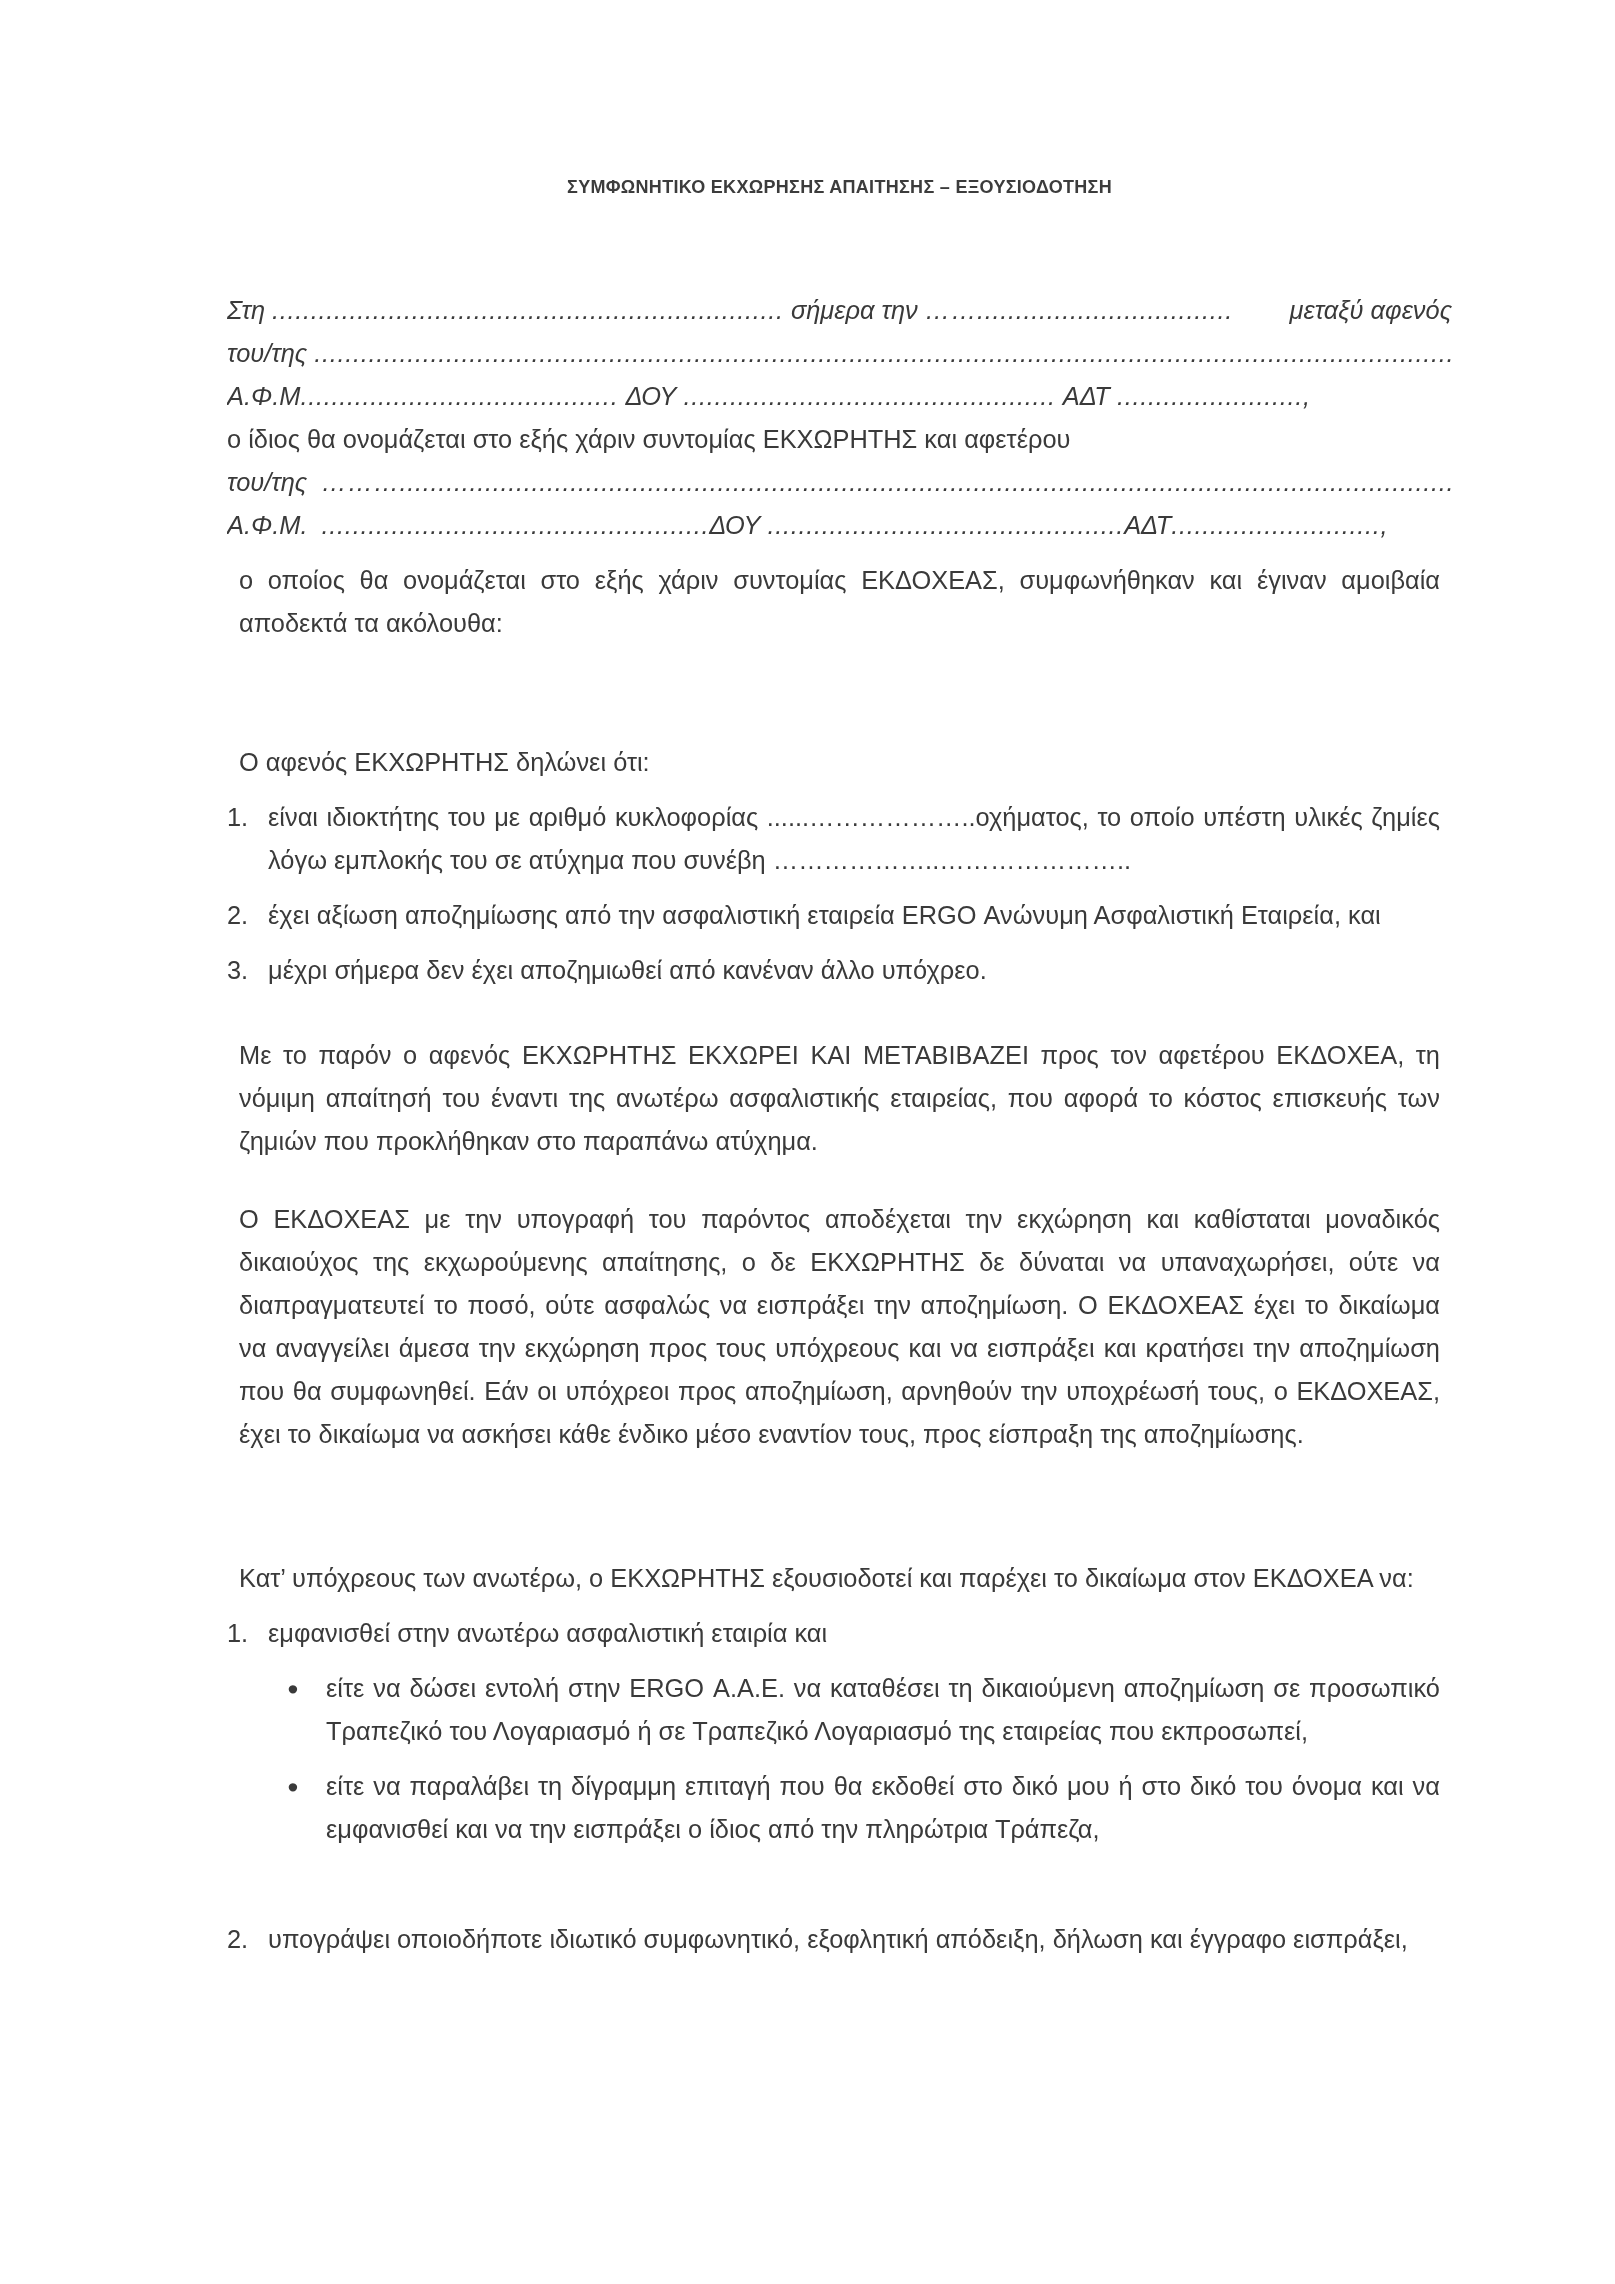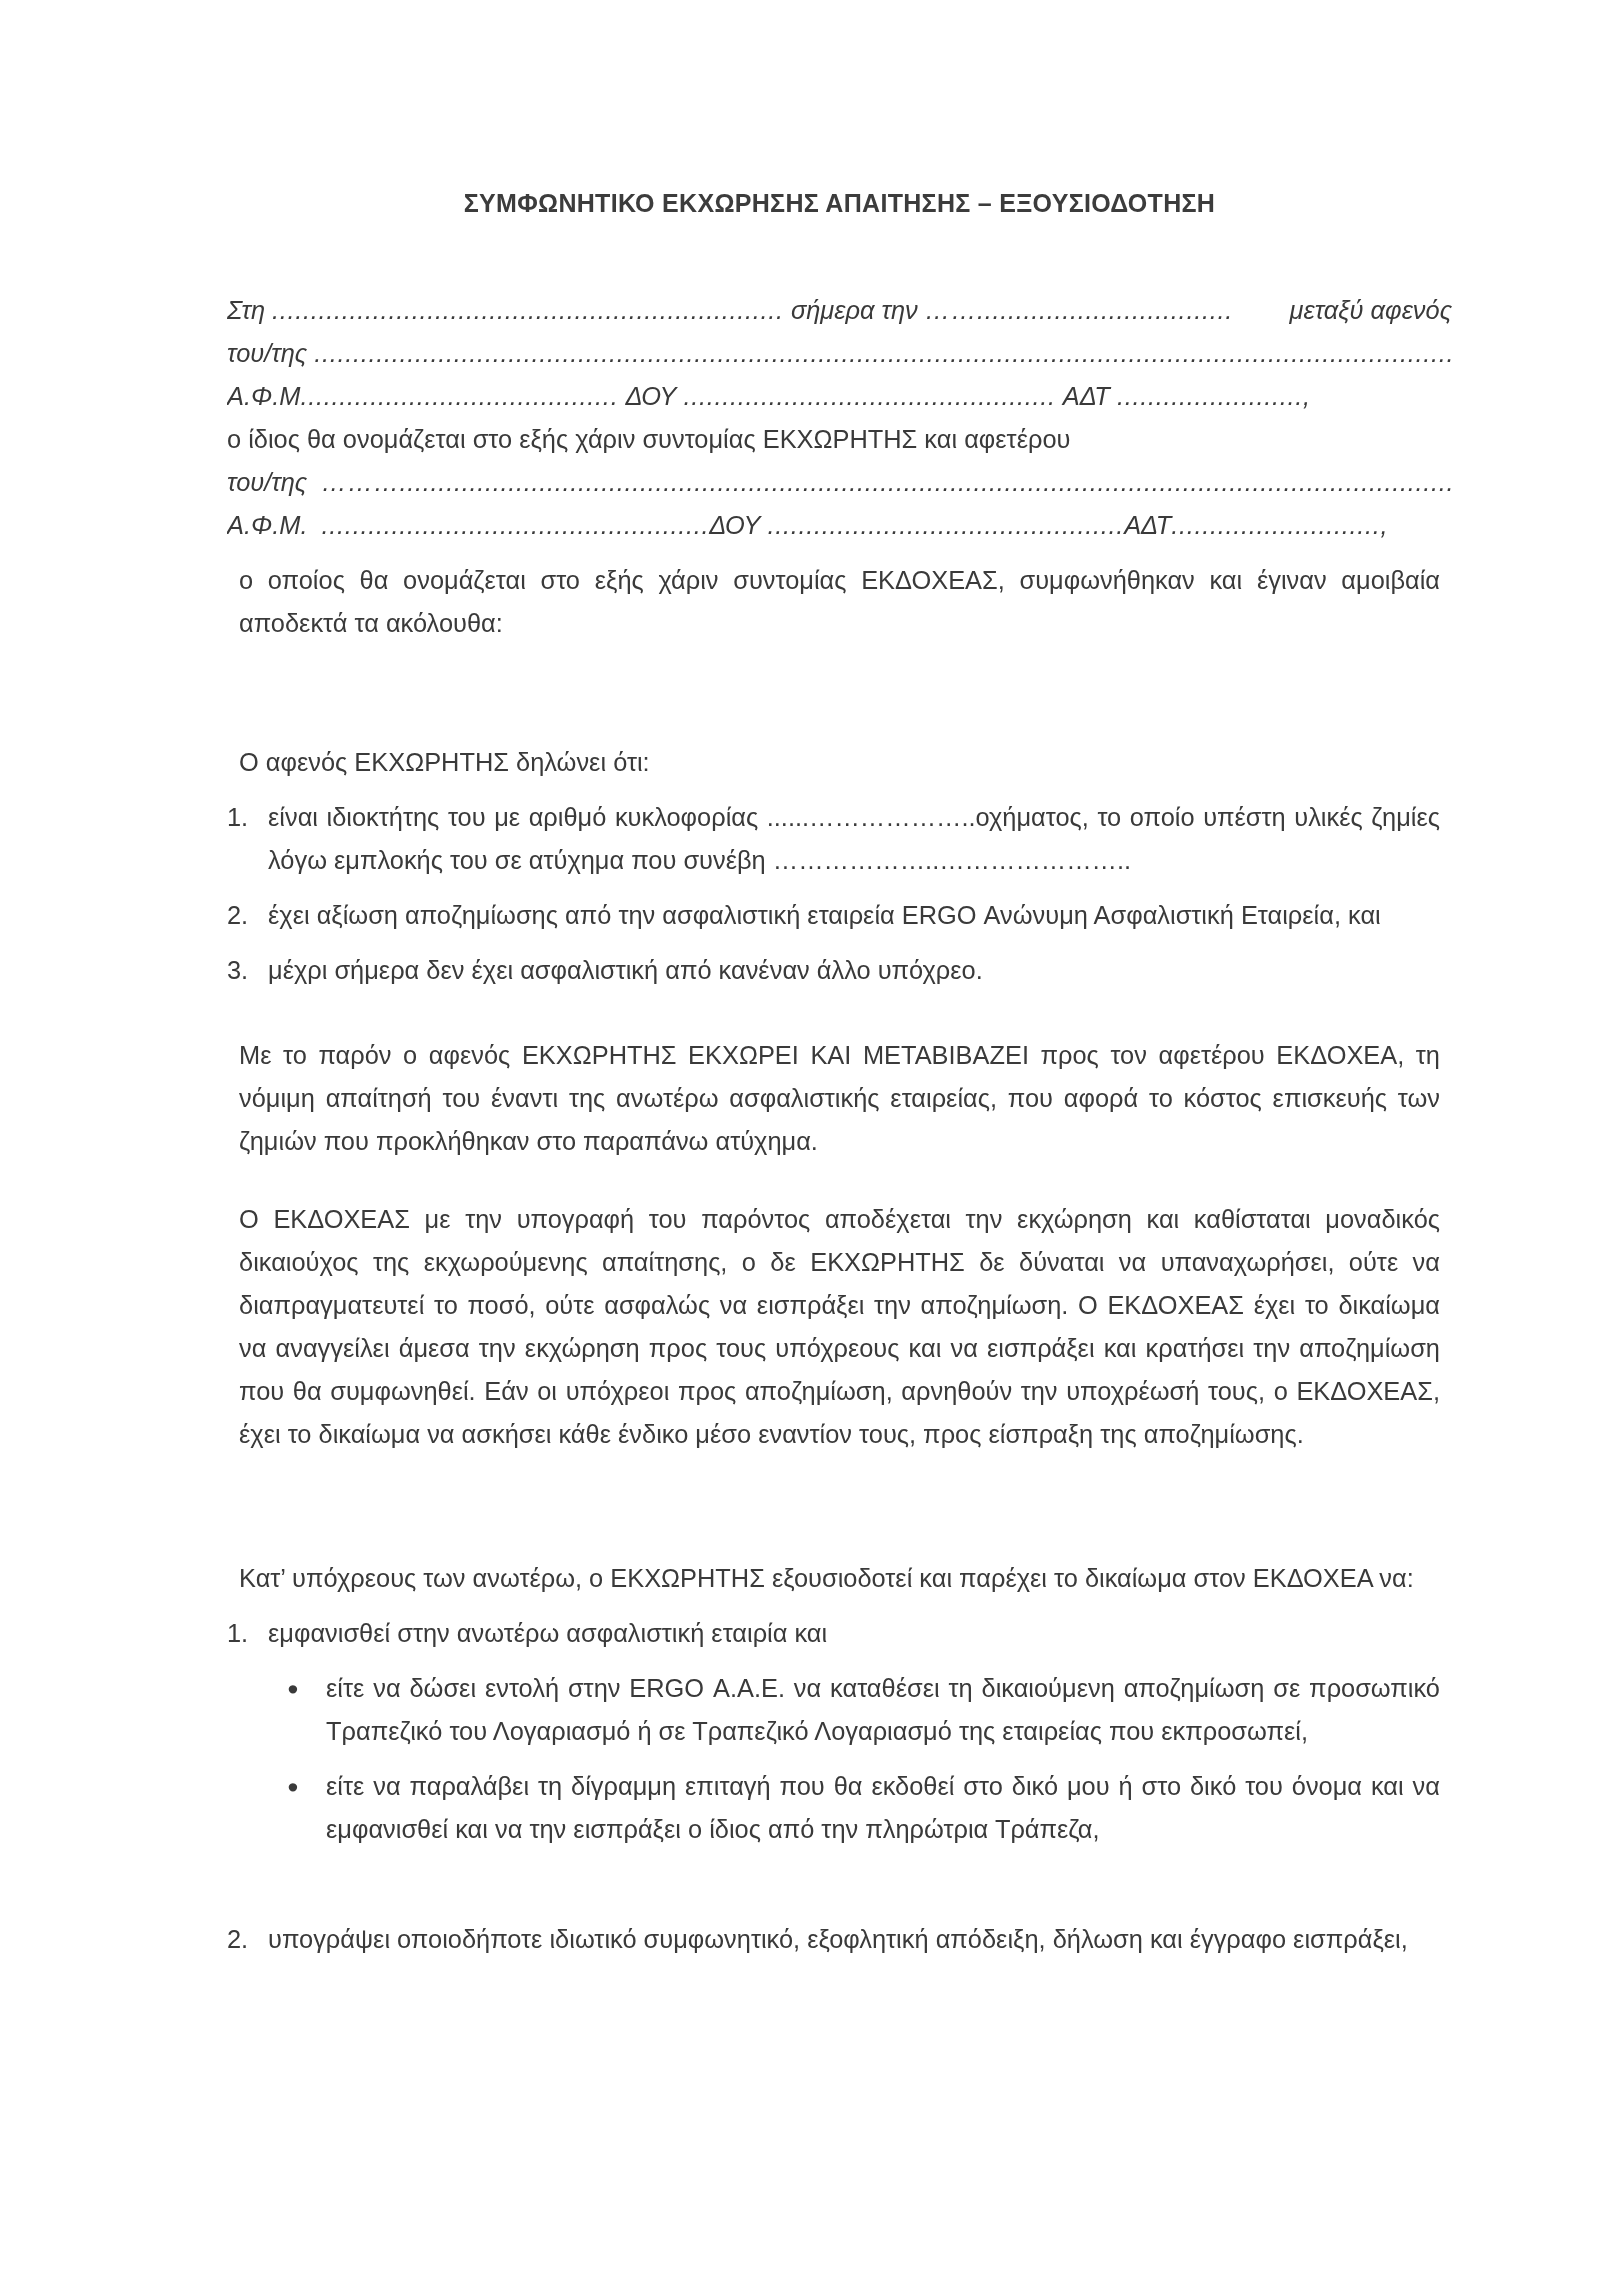--- a/index.html
+++ b/index.html
@@ -3,22 +3,22 @@
 <meta charset="utf-8">
 <style>
   html, body { margin: 0; padding: 0; background: #ffffff; }
   body { width: 1616px; height: 2284px; position: relative; overflow: hidden; }
   .page {
     position: absolute; left: 227px; top: 0; width: 1225px;
     font-family: "Liberation Sans", sans-serif;
     color: #3a3a3a; font-size: 25.4px; line-height: 43px;
   }
   .title {
-    position: absolute; top: 182px; left: 0; width: 1225px; text-align: center;
-    font-weight: bold; font-size: 25px; letter-spacing: 0.3px; color: #3c3c3c;
+    position: absolute; top: 166px; left: 0; width: 1225px; text-align: center;
+    font-weight: bold; font-size: 18px; letter-spacing: 0.3px; color: #3c3c3c;
   }
   .block { position: absolute; left: 0; width: 1225px; }
   .line { white-space: nowrap; overflow: hidden; height: 43px; }
   .fill { display: flex; font-style: italic; }
   .fill .dots { flex: 1; overflow: hidden; white-space: nowrap; letter-spacing: 0.7px; }
   .justify { text-align: justify; text-align-last: left; }
   p { margin: 12px; }
   .num-item { position: relative; padding-left: 29px; }
   .num-item .num { position: absolute; left: 0; top: 0; }
   .bullet-item { position: relative; padding-left: 87px; }
@@ -72,21 +72,21 @@
     <div class="num-item justify">
       <span class="num">1.</span>
       <p>είναι ιδιοκτήτης του με αριθμό κυκλοφορίας ......………………..οχήματος, το οποίο υπέστη υλικές ζημίες λόγω εμπλοκής του σε ατύχημα που συνέβη ………………..…………………..</p>
     </div>
     <div class="num-item justify">
       <span class="num">2.</span>
       <p>έχει αξίωση αποζημίωσης από την ασφαλιστική εταιρεία ERGO Ανώνυμη Ασφαλιστική Εταιρεία, και</p>
     </div>
     <div class="num-item">
       <span class="num">3.</span>
-      <p>μέχρι σήμερα δεν έχει ασφαλιστική από κανέναν άλλο υπόχρεο.</p>
+      <p>μέχρι σήμερα δεν έχει αποζημιωθεί από κανέναν άλλο υπόχρεο.</p>
     </div>
   </div>
 
   <div class="block" style="top:1022px;">
     <p class="justify">Με το παρόν ο αφενός ΕΚΧΩΡΗΤΗΣ ΕΚΧΩΡΕΙ ΚΑΙ ΜΕΤΑΒΙΒΑΖΕΙ προς τον αφετέρου ΕΚΔΟΧΕΑ, τη νόμιμη απαίτησή του έναντι της ανωτέρω ασφαλιστικής εταιρείας, που αφορά το κόστος επισκευής των ζημιών που προκλήθηκαν στο παραπάνω ατύχημα.</p>
   </div>
 
   <div class="block" style="top:1186px;">
     <p class="justify">Ο ΕΚΔΟΧΕΑΣ με την υπογραφή του παρόντος αποδέχεται την εκχώρηση και καθίσταται μοναδικός δικαιούχος της εκχωρούμενης απαίτησης, ο δε ΕΚΧΩΡΗΤΗΣ δε δύναται να υπαναχωρήσει, ούτε να διαπραγματευτεί το ποσό, ούτε ασφαλώς να εισπράξει την αποζημίωση. Ο ΕΚΔΟΧΕΑΣ έχει το δικαίωμα να αναγγείλει άμεσα την εκχώρηση προς τους υπόχρεους και να εισπράξει και κρατήσει την αποζημίωση που θα συμφωνηθεί. Εάν οι υπόχρεοι προς αποζημίωση, αρνηθούν την υποχρέωσή τους, ο ΕΚΔΟΧΕΑΣ, έχει το δικαίωμα να ασκήσει κάθε ένδικο μέσο εναντίον τους, προς είσπραξη της αποζημίωσης.</p>
   </div>

